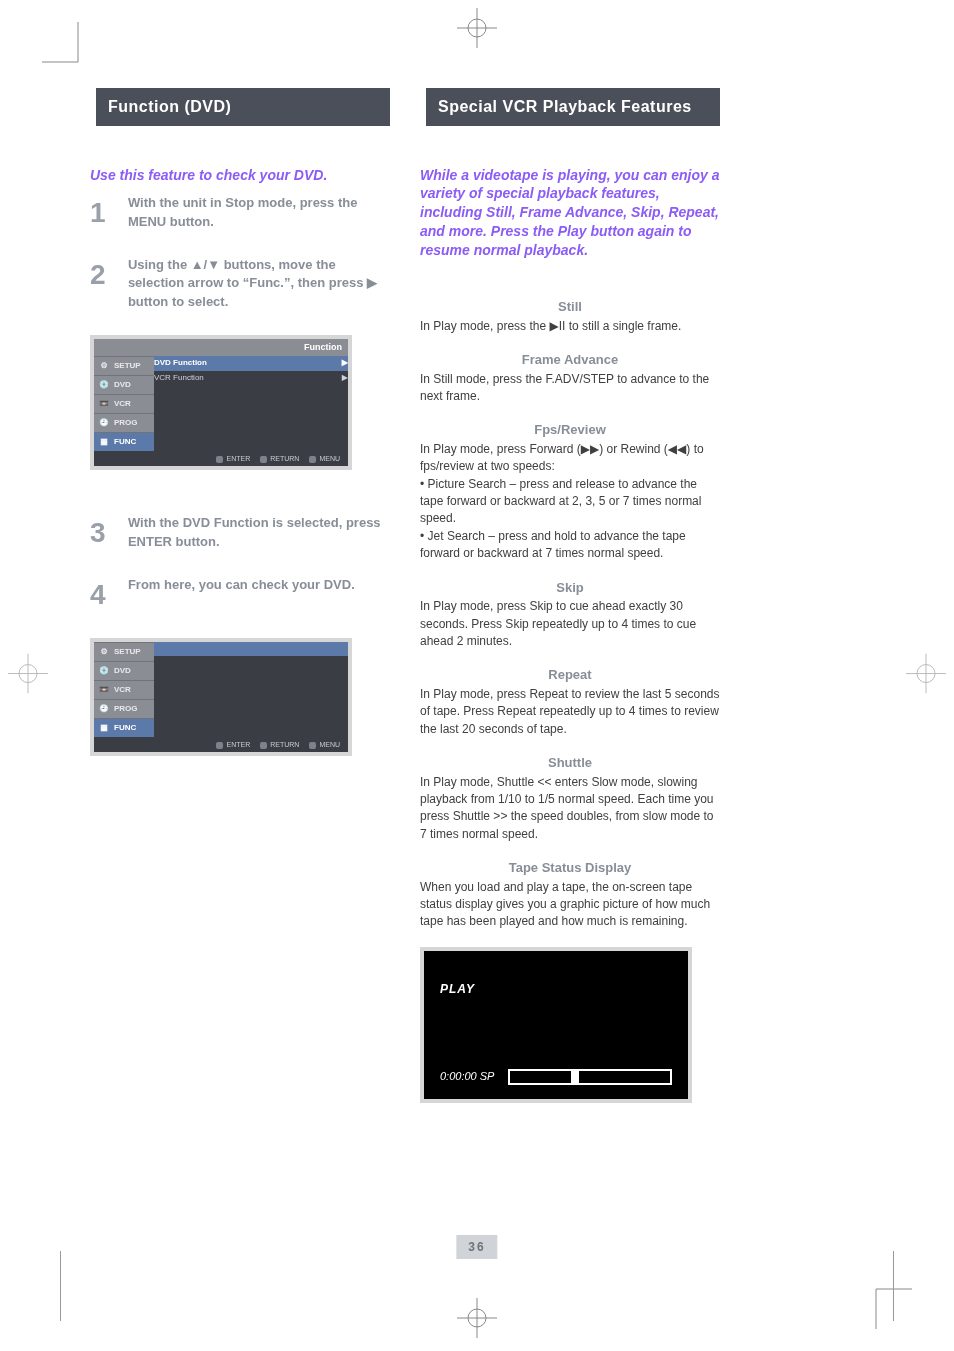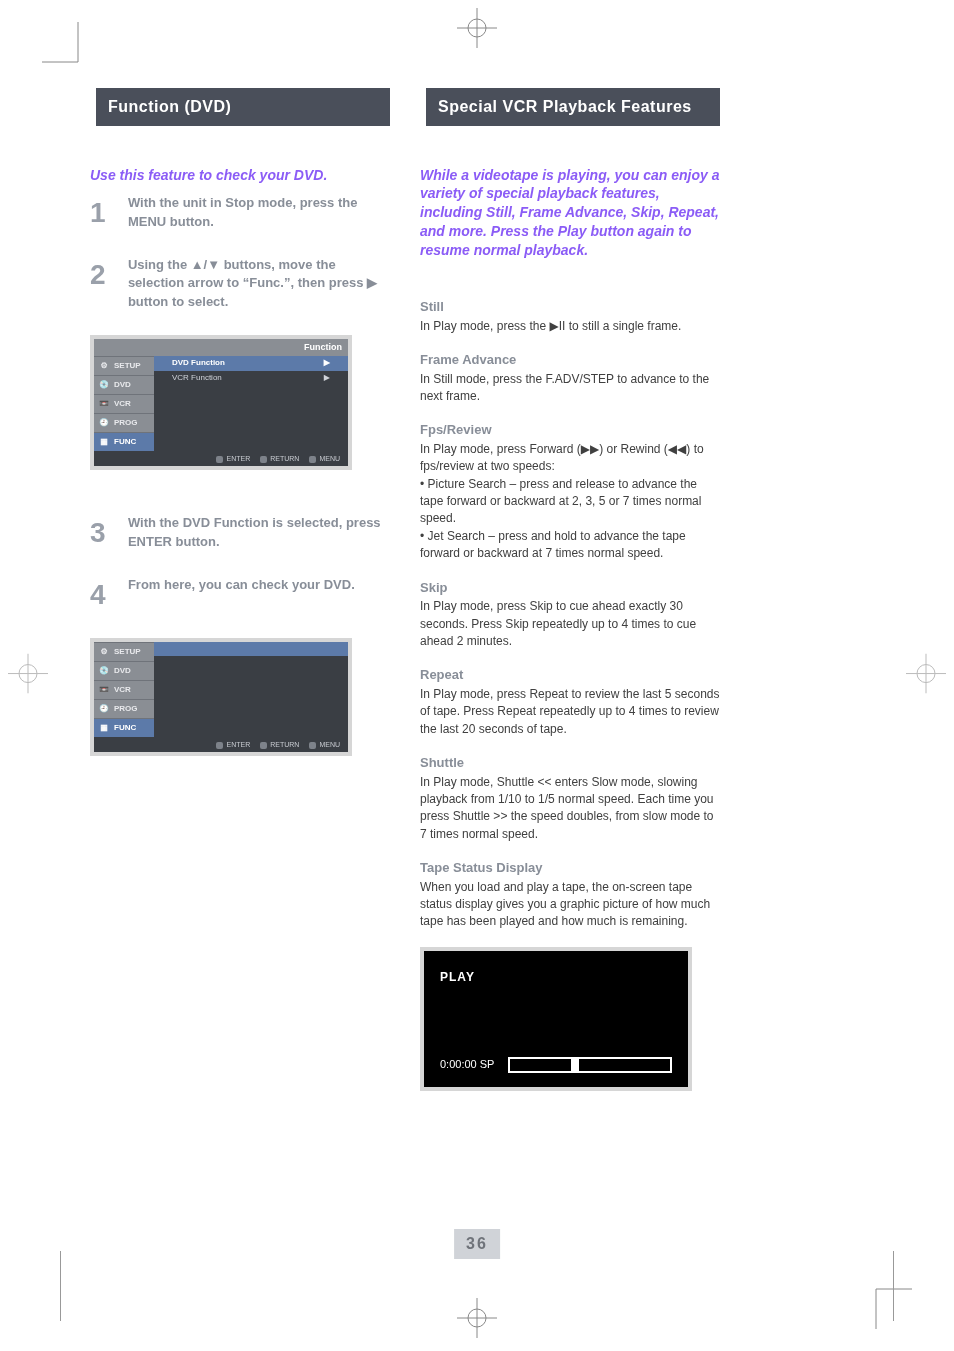--- a/index.html
+++ b/index.html
@@ -133,21 +133,21 @@
   }
   .menu .content {
     flex: 1;
     background: #3a3e44;
     position: relative;
   }
   .menu .opt {
     display: flex;
     align-items: center;
     justify-content: space-between;
-    padding: 2px 18px;
+    padding: 2px 0;
     font-size: 8px;
     color: #cfd2d8;
     text-align: right;
   }
   .menu .opt.sel {
     background: #5c7aa9;
     color: #fff;
     font-weight: 700;
   }
   .menu .foot {
@@ -174,40 +174,42 @@
     align-items: center;
     justify-content: center;
   }
 
   
   .sub h4 {
     margin: 0 0 2px 0;
     font-size: 13px;
     font-weight: 700;
     color: #888e98;
+    text-align: center;
   }
   .sub p {
     margin: 0 0 16px 0;
     font-size: 12px;
     color: #404040;
     line-height: 1.45;
   }
 
   
   .tv {
     width: 264px;
     border: 4px solid #d6d6d6;
     background: #000;
     color: #fff;
     margin: 10px 0 40px 0;
   }
   .tv .inner {
-    padding: 18px 16px 18px;
+    padding: 30px 16px 18px;
     height: 100px;
     position: relative;
+    font-style: italic;
   }
   .tv .play {
     font-size: 12px;
     font-weight: 700;
     letter-spacing: 1px;
   }
   .tv .bottom {
     position: absolute;
     left: 16px; right: 16px; bottom: 14px;
     display: flex;
@@ -234,21 +236,21 @@
   .pgnum {
     position: absolute;
     bottom: 92px;
     left: 50%;
     transform: translateX(-50%);
     background: #d0d3d8;
     color: #6f737a;
     font-weight: 700;
     letter-spacing: 2px;
     padding: 4px 12px;
-    font-size: 16px;
+    font-size: 12px;
   }
 </style>
 </head>
 <body>
 
 <div class="reg-top">
   <svg width="40" height="40" viewBox="0 0 40 40" fill="none" stroke="#888" stroke-width="1">
     <circle cx="20" cy="20" r="9"></circle>
       <line x1="20" y1="0" x2="20" y2="40"></line>
       <line x1="0" y1="20" x2="40" y2="20"></line>

